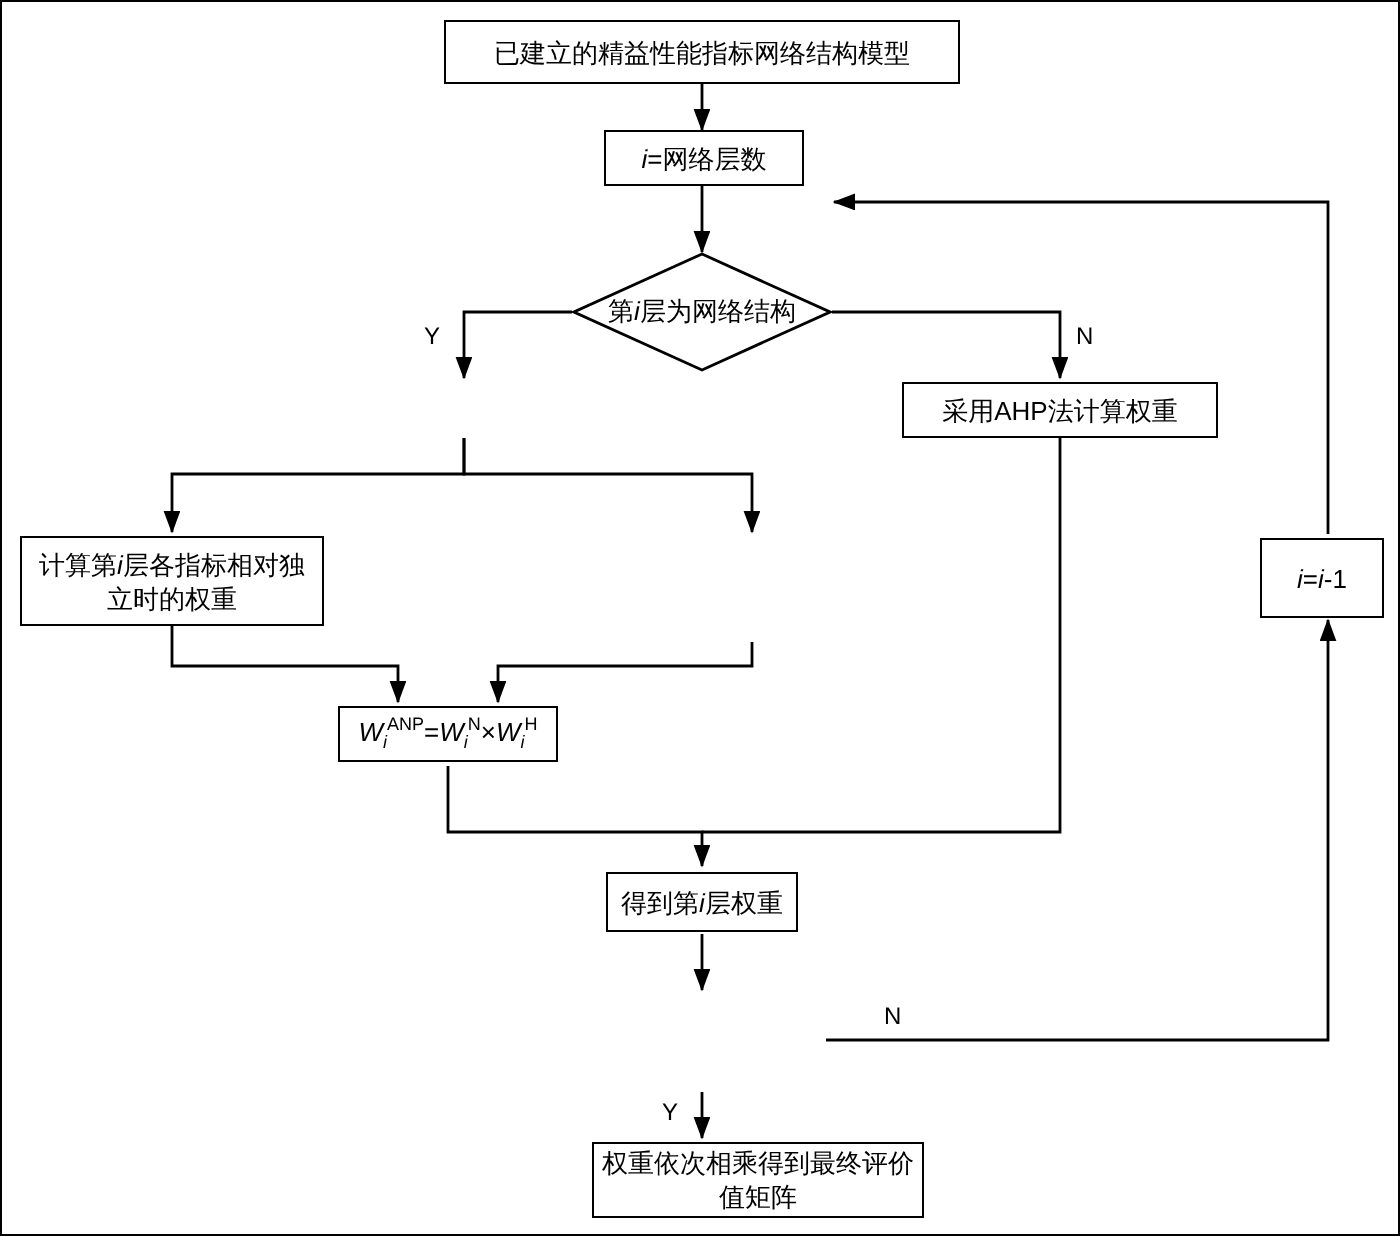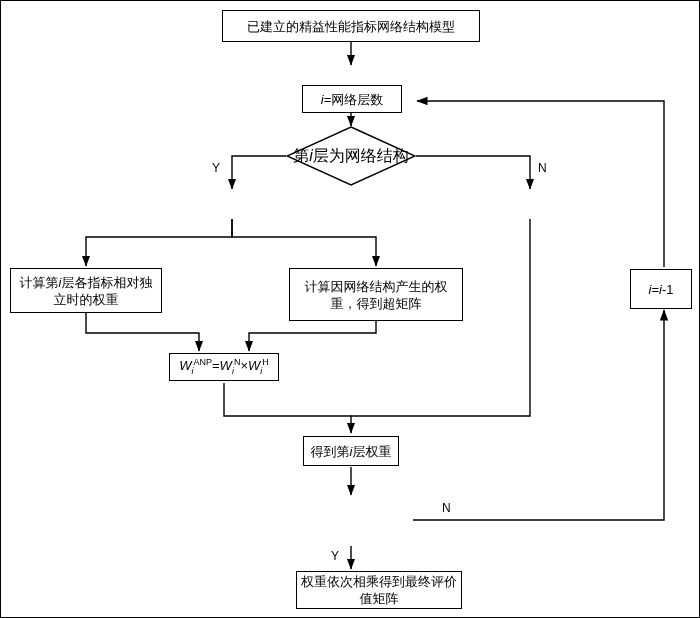--- a/index.html
+++ b/index.html
@@ -46,21 +46,21 @@
   }
   .diamond-label {
     position: absolute;
     top: 0;
     left: 0;
     width: 100%;
     height: 100%;
     display: flex;
     align-items: center;
     justify-content: center;
-    font-size: 16px;
+    font-size: 13px;
     color: #000000;
     text-align: right;
     pointer-events: none;
   }
   .edge-label {
     position: absolute;
     font-size: 12px;
     color: #000000;
     z-index: 4;
     background: transparent;
@@ -126,45 +126,45 @@
       <path d="M663,266 L663,100 L416,100" marker-end="url(#arrow)"></path>
 
       <line x1="350" y1="545" x2="350" y2="568" marker-end="url(#arrow)"></line>
     </g>
   </svg>
 
   <div class="box" style="left:221px; top:9px; width:258px; height:32px;">
     <span>已建立的精益性能指标网络结构模型</span>
   </div>
 
-  <div class="box" style="left:301px; top:64px; width:100px; height:28px;margin-top:20px;">
+  <div class="box" style="left:301px; top:64px; width:100px; height:28px;">
     <span><span class="it">i</span>=网络层数</span>
   </div>
 
   <div class="diamond-wrap" style="left:285px; top:125px; width:130px; height:60px;">
     <svg width="130" height="60" viewBox="0 0 130 60">
       <polygon points="65,1 129,30 65,59 1,30" fill="#ffffff" stroke="#000000" stroke-width="1.4"></polygon>
     </svg>
     <div class="diamond-label">
       <span>第<span class="it">i</span>层为网络结构</span>
     </div>
   </div>
 
   <div class="edge-label" style="left:211px; top:160px;">Y</div>
   <div class="edge-label" style="left:537px; top:160px;">N</div>
 
 
+  <div class="box" style="left:450px; top:190px; width:158px; height:28px;">
+    <span>采用AHP法计算权重</span>
+  </div>
 
   <div class="box" style="left:9px; top:267px; width:152px; height:45px;">
     <span>计算第<span class="it">i</span>层各指标相对独立时的权重</span>
   </div>
 
-  <div class="box" style="left:288px; top:267px; width:174px; height:53px;">
-    <span>计算因网络结构产生的权重，得到超矩阵</span>
-  </div>
 
   <div class="box" style="left:168px; top:352px; width:110px; height:28px;">
     <span class="formula">
       <span class="it">W</span><span class="sub it">i</span><span class="sup">ANP</span>=<span class="it">W</span><span class="sub it">i</span><span class="sup">N</span>×<span class="it">W</span><span class="sub it">i</span><span class="sup">H</span>
     </span>
   </div>
 
   <div class="box" style="left:629px; top:268px; width:62px; height:40px;align-items:center;">
     <span><span class="it">i</span>=<span class="it">i</span>-1</span>
   </div>

